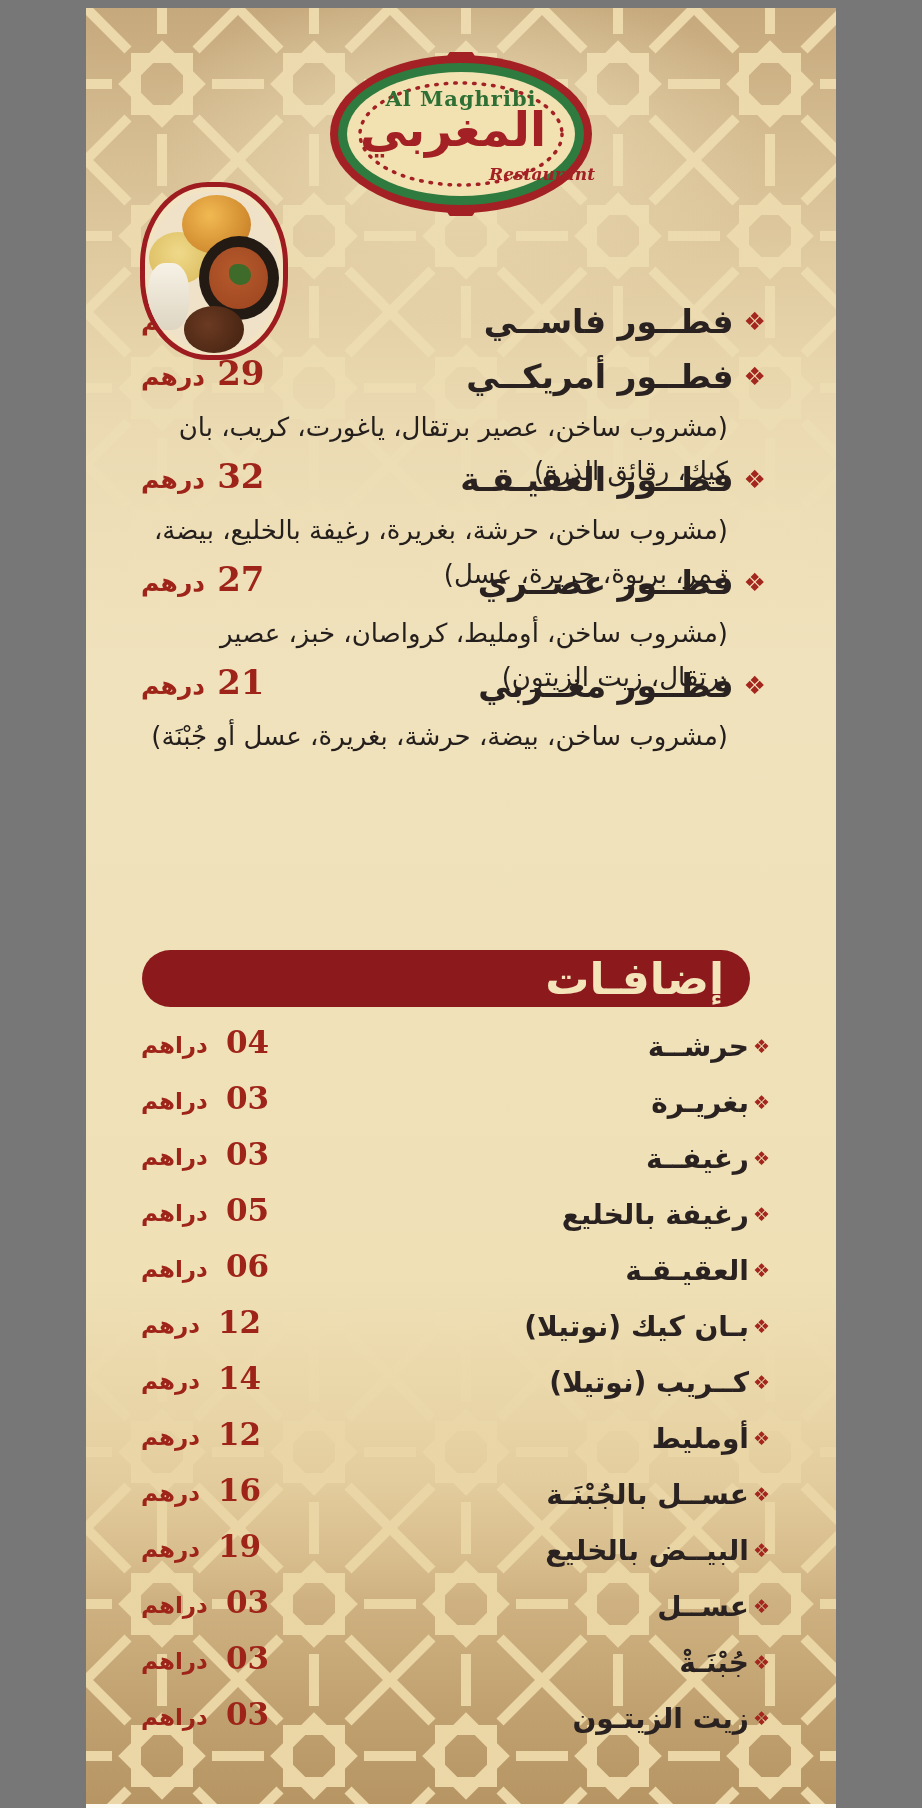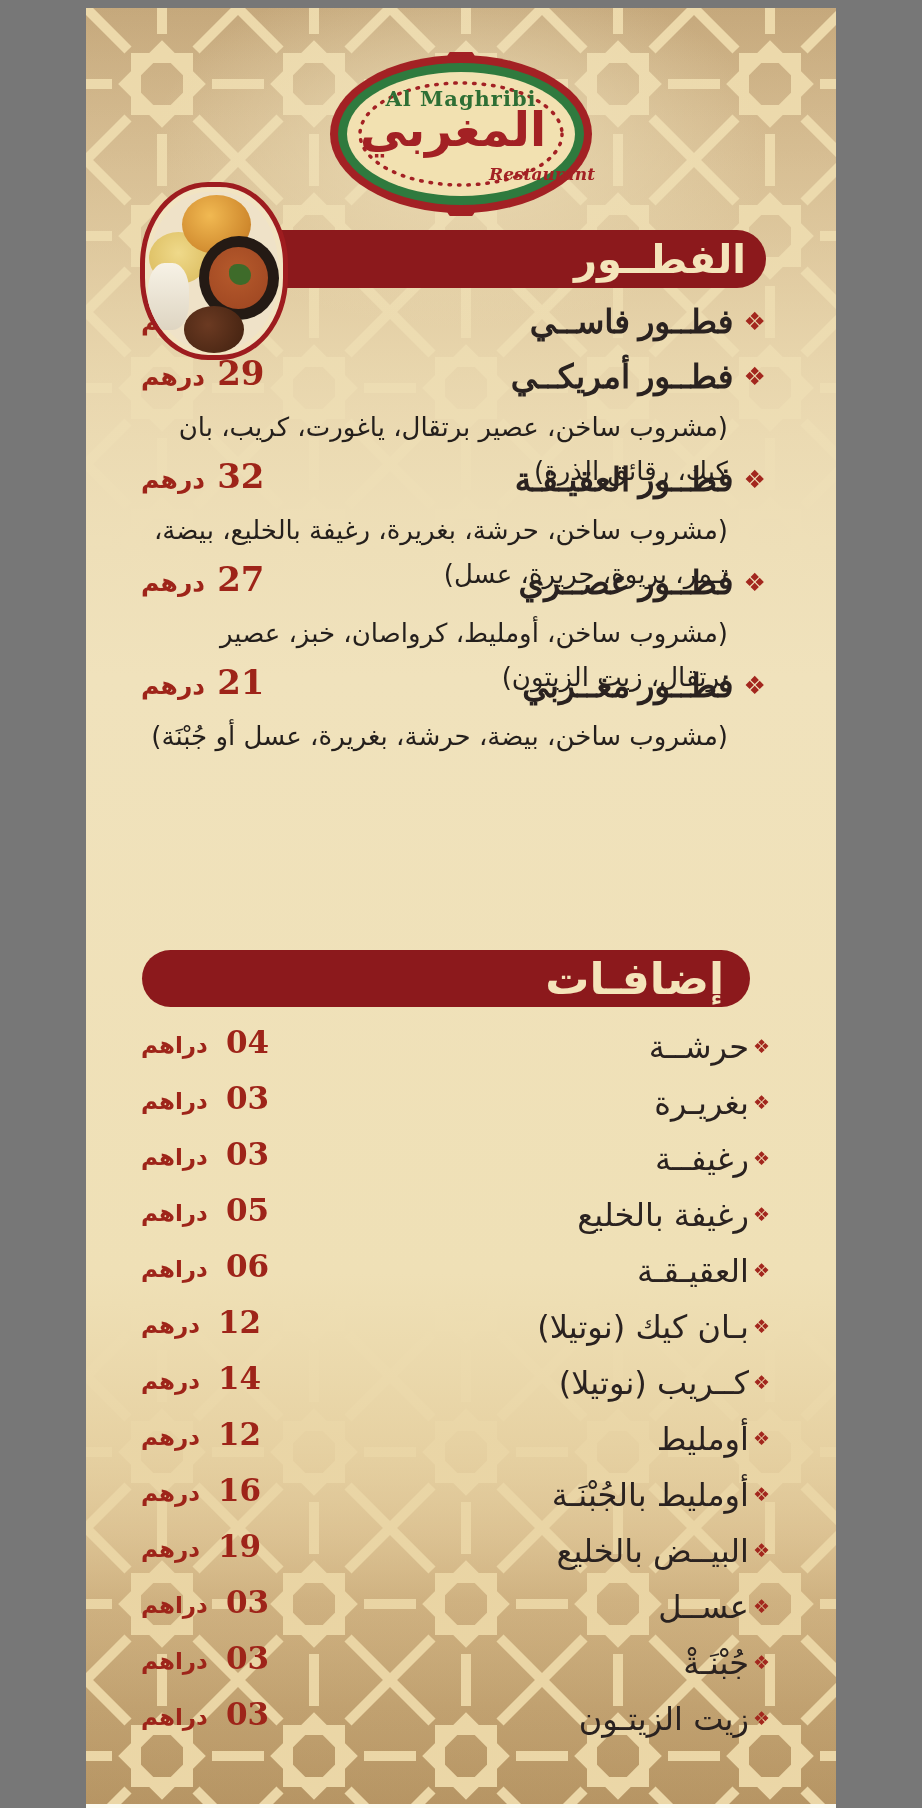--- a/index.html
+++ b/index.html
@@ -78,32 +78,32 @@
            background:#3e6b2a;border-radius:40% 60% 50% 60%;}
   .m-dates{position:absolute;bottom:1%;left:28%;width:44%;height:28%;border-radius:50%;
            background:radial-gradient(circle at 40% 40%, #6b3a22, #40200f);}
 
   
   .bk-list{position:absolute;top:290px;left:55px;right:70px;direction:rtl;}
   .bk-item{margin-bottom:3px;}
   .bk-head{display:flex;justify-content:space-between;align-items:baseline;height:52px;}
   .bk-title-wrap{display:flex;align-items:center;gap:10px;}
   .bullet{color:#a3271e;font-size:25px;line-height:1;}
-  .bk-name{font-size:33px;font-weight:bold;color:#2a2220;font-family:Liberation Serif, serif;}
+  .bk-name{font-size:33px;font-weight:bold;color:#2a2220;}
   .price{display:flex;justify-content:flex-end;align-items:baseline;gap:12px;min-width:150px;}
   .price-num{font-family:"DejaVu Serif", serif;font-weight:bold;font-size:34px;color:#9e2419;}
   .price-unit{font-size:25px;font-weight:bold;color:#9e2419;}
   .bk-desc{font-size:26px;color:#241f1c;text-align:right;padding:0 38px 0 0;height:48px;line-height:44px;}
 
   
   .ad-list{position:absolute;top:1016px;left:55px;right:66px;direction:rtl;}
   .ad-row{display:flex;justify-content:space-between;align-items:baseline;height:56px;}
   .ad-title-wrap{display:flex;align-items:center;gap:4px;}
   .ad-row .bullet{font-size:19px;}
-  .ad-name{font-size:32px;font-weight:normal;color:#2a2220;}
+  .ad-name{font-size:28px;font-weight:bold;color:#2a2220;}
   .ad-row .price{min-width:168px;gap:18px;}
   .ad-row .price-num{font-size:31px;}
   .ad-row .price-unit{font-size:23px;}
 </style>
 </head>
 <body>
 
 <div class="page">
 
   <svg class="bg-svg" xmlns="http://www.w3.org/2000/svg">
@@ -130,23 +130,20 @@
         <ellipse cx="134" cy="82" rx="131" ry="79" fill="#a32124"></ellipse>
         <ellipse cx="134" cy="82" rx="123" ry="71" fill="#2f7a3e"></ellipse>
         <ellipse cx="134" cy="82" rx="114" ry="62" fill="#f2e1b1"></ellipse>
         <ellipse cx="134" cy="82" rx="101" ry="51" fill="none" stroke="#a32124" stroke-width="3.5" stroke-dasharray="1.5 8" stroke-linecap="round"></ellipse>
       </svg>
       <div class="logo-en">Al Maghribi</div>
       <div class="logo-ar">المغربي</div>
       <div class="logo-rest">Restaurant</div>
     </div>
 
-    <div class="banner banner-breakfast">
-      <span>الفطــور</span>
-    </div>
 
     <div class="medallion">
       <div class="m-cous"></div>
       <div class="m-bread"></div>
       <div class="m-milk"></div>
       <div class="m-pan">
         <div class="m-soup">
           <div class="m-herb"></div>
         </div>
       </div>
@@ -316,21 +313,21 @@
         </div>
         <div class="price">
           <span class="price-num">12</span>
           <span class="price-unit">درهم</span>
         </div>
       </div>
 
       <div class="ad-row">
         <div class="ad-title-wrap">
           <span class="bullet">❖</span>
-          <span class="ad-name">أومليط بالجُبْنَـة</span>
+          <span class="ad-name">عســل بالجُبْنَـة</span>
         </div>
         <div class="price">
           <span class="price-num">16</span>
           <span class="price-unit">درهم</span>
         </div>
       </div>
 
       <div class="ad-row">
         <div class="ad-title-wrap">
           <span class="bullet">❖</span>

